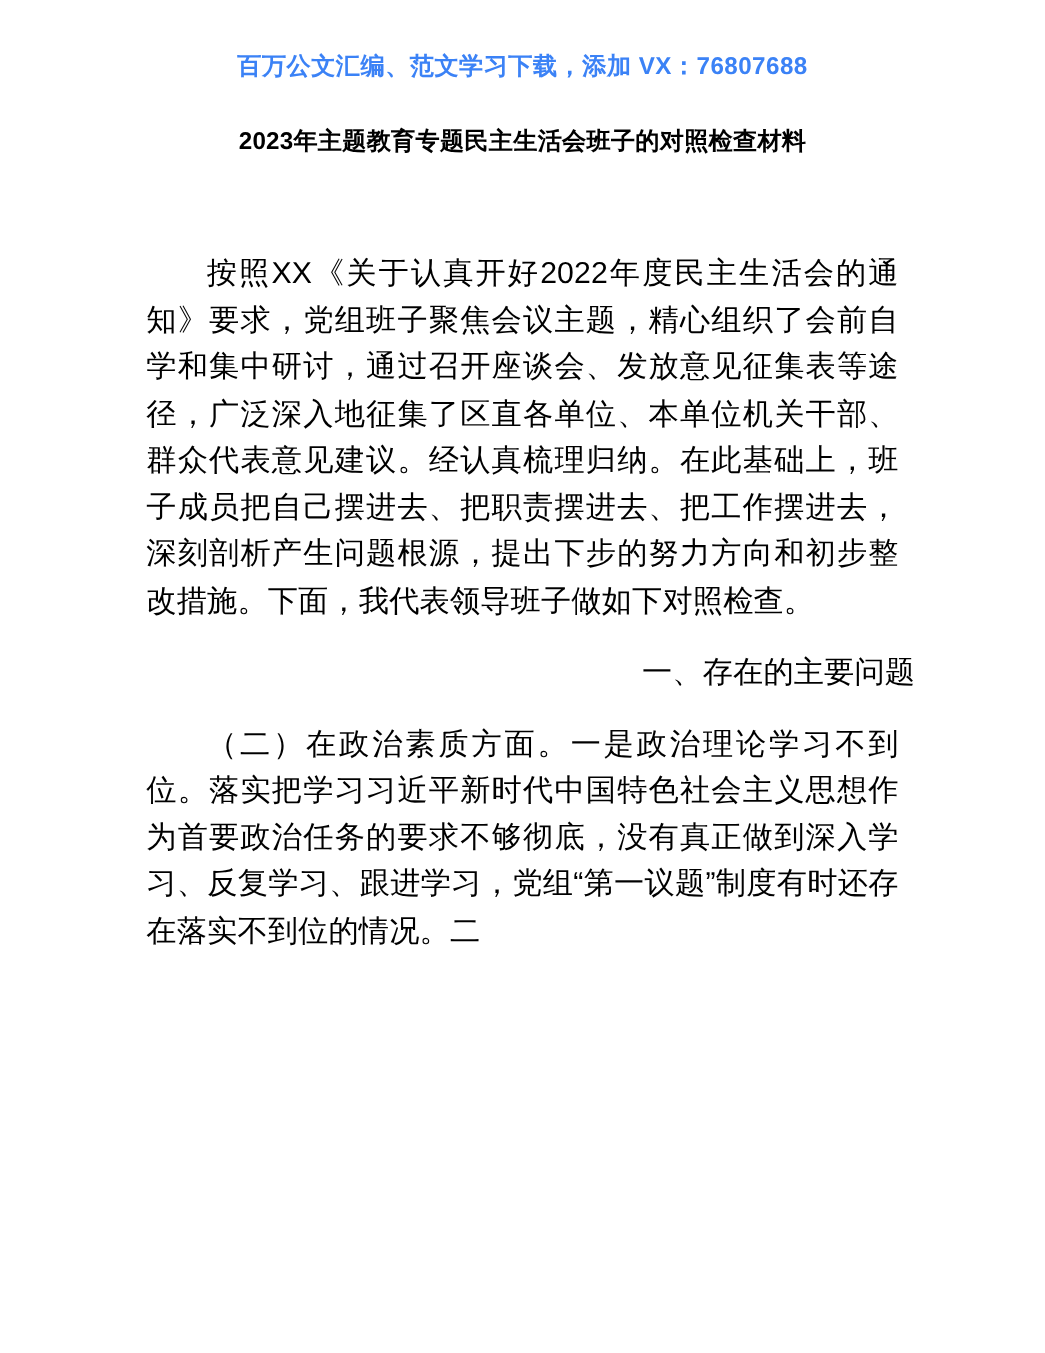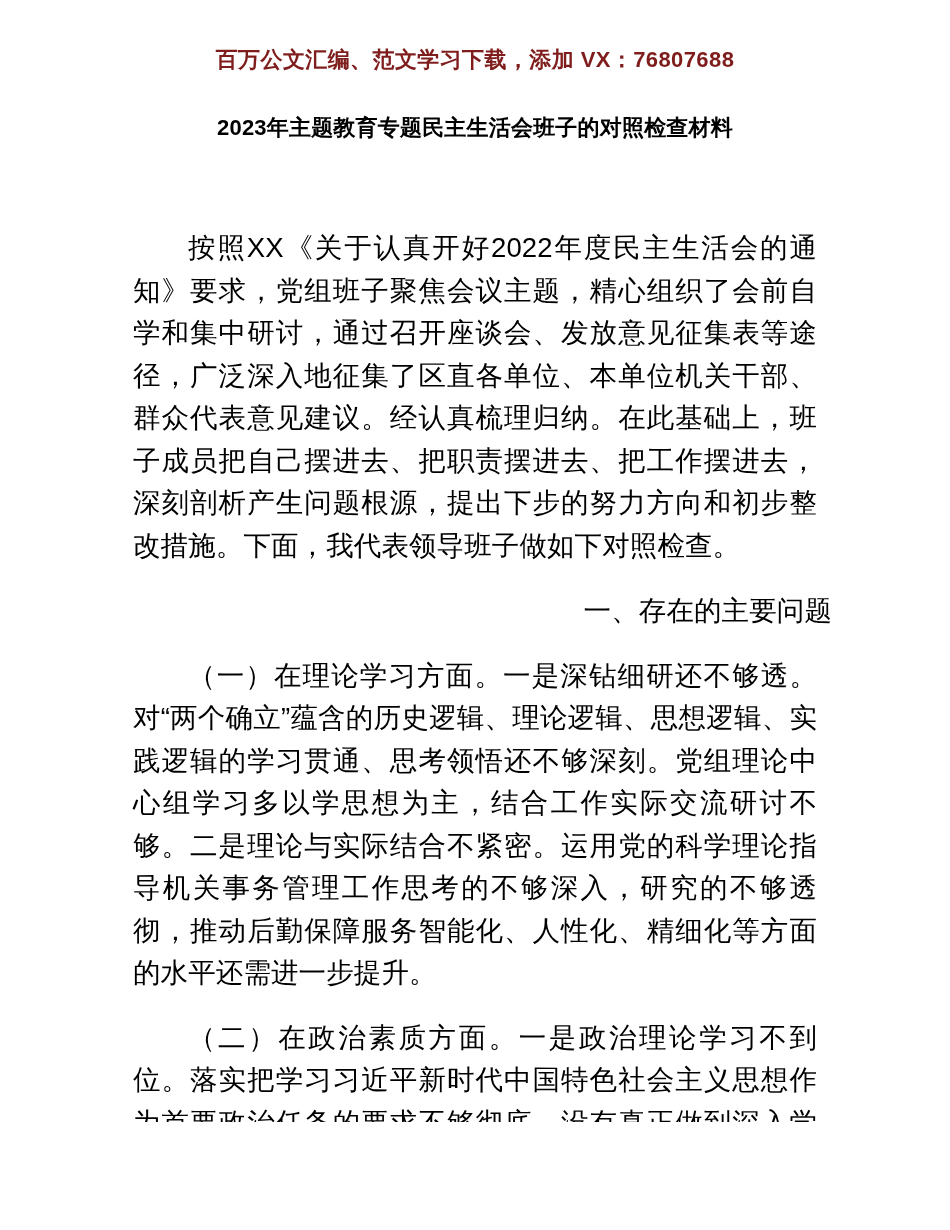--- a/index.html
+++ b/index.html
@@ -21,21 +21,21 @@
     height: 1230px;
     background: #ffffff;
     box-sizing: border-box;
   }
   .watermark-header {
     position: absolute;
     top: 46px;
     left: 0;
     width: 950px;
     text-align: center;
-    color: #7f1d1d;
+    color: #3b82f6;
     font-size: 22px;
     font-weight: 700;
     letter-spacing: 0.4px;
     line-height: 1.3;
     white-space: nowrap;
   }
   .doc-title {
     position: absolute;
     top: 112px;
     left: 118px;
@@ -92,21 +92,20 @@
   <div class="watermark-header">百万公文汇编、范文学习下载，添加 VX：76807688</div>
 
   <div class="doc-title">2023年主题教育专题民主生活会班子的对照检查材料</div>
 
   <div class="body-area">
 
     <p class="para">按照XX《关于认真开好2022年度民主生活会的通知》要求，党组班子聚焦会议主题，精心组织了会前自学和集中研讨，通过召开座谈会、发放意见征集表等途径，广泛深入地征集了区直各单位、本单位机关干部、群众代表意见建议。经认真梳理归纳。在此基础上，班子成员把自己摆进去、把职责摆进去、把工作摆进去，深刻剖析产生问题根源，提出下步的努力方向和初步整改措施。下面，我代表领导班子做如下对照检查。</p>
 
     <p class="section-heading">一、存在的主要问题</p>
 
-    <p class="para spaced">（一）在理论学习方面。一是深钻细研还不够透。对“两个确立”蕴含的历史逻辑、理论逻辑、思想逻辑、实践逻辑的学习贯通、思考领悟还不够深刻。党组理论中心组学习多以学思想为主，结合工作实际交流研讨不够。二是理论与实际结合不紧密。运用党的科学理论指导机关事务管理工作思考的不够深入，研究的不够透彻，推动后勤保障服务智能化、人性化、精细化等方面的水平还需进一步提升。</p>
 
     <p class="para spaced">（二）在政治素质方面。一是政治理论学习不到位。落实把学习习近平新时代中国特色社会主义思想作为首要政治任务的要求不够彻底，没有真正做到深入学习、反复学习、跟进学习，党组“第一议题”制度有时还存在落实不到位的情况。二</p>
 
   </div>
 
   <div class="clip-mask"></div>
 
 </div>
 
 </body></html>

